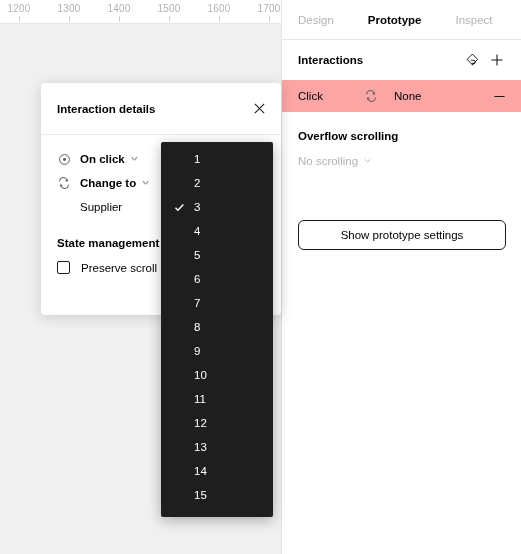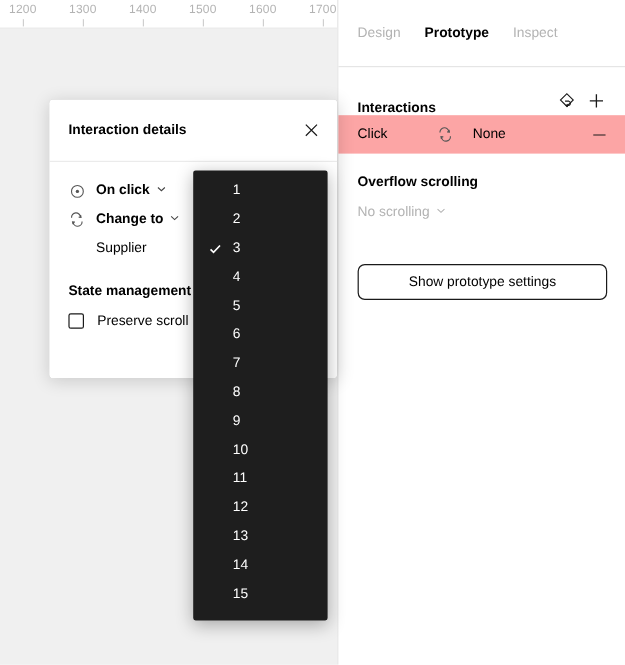--- a/index.html
+++ b/index.html
@@ -57,42 +57,42 @@
   
   .right-panel {
     position: absolute;
     left: 281px; top: 0;
     width: 240px; height: 554px;
     background: #ffffff;
     border-left: 1px solid #e5e5e5;
   }
   .tabbar {
     position: relative;
-    height: 56px;
+    height: 40px;
     border-bottom: 1px solid #e5e5e5;
     display: flex;
     align-items: center;
     padding-left: 16px;
-    gap: 20px;
+    gap: 34px;
   }
   .tab {
     font-size: 11.5px;
     color: #b3b3b3;
     cursor: default;
     white-space: nowrap;
   }
   .tab.active {
     color: #000000;
     font-weight: 700;
   }
 
   .section-header {
     height: 40px;
     display: flex;
-    align-items: flex-end;
+    align-items: center;
     padding: 0 12px 0 16px;
   }
   .section-title {
     font-size: 11.5px;
     font-weight: 700;
     color: #000;
     flex: 1;
   }
   .icon-btn {
     width: 24px; height: 24px;

